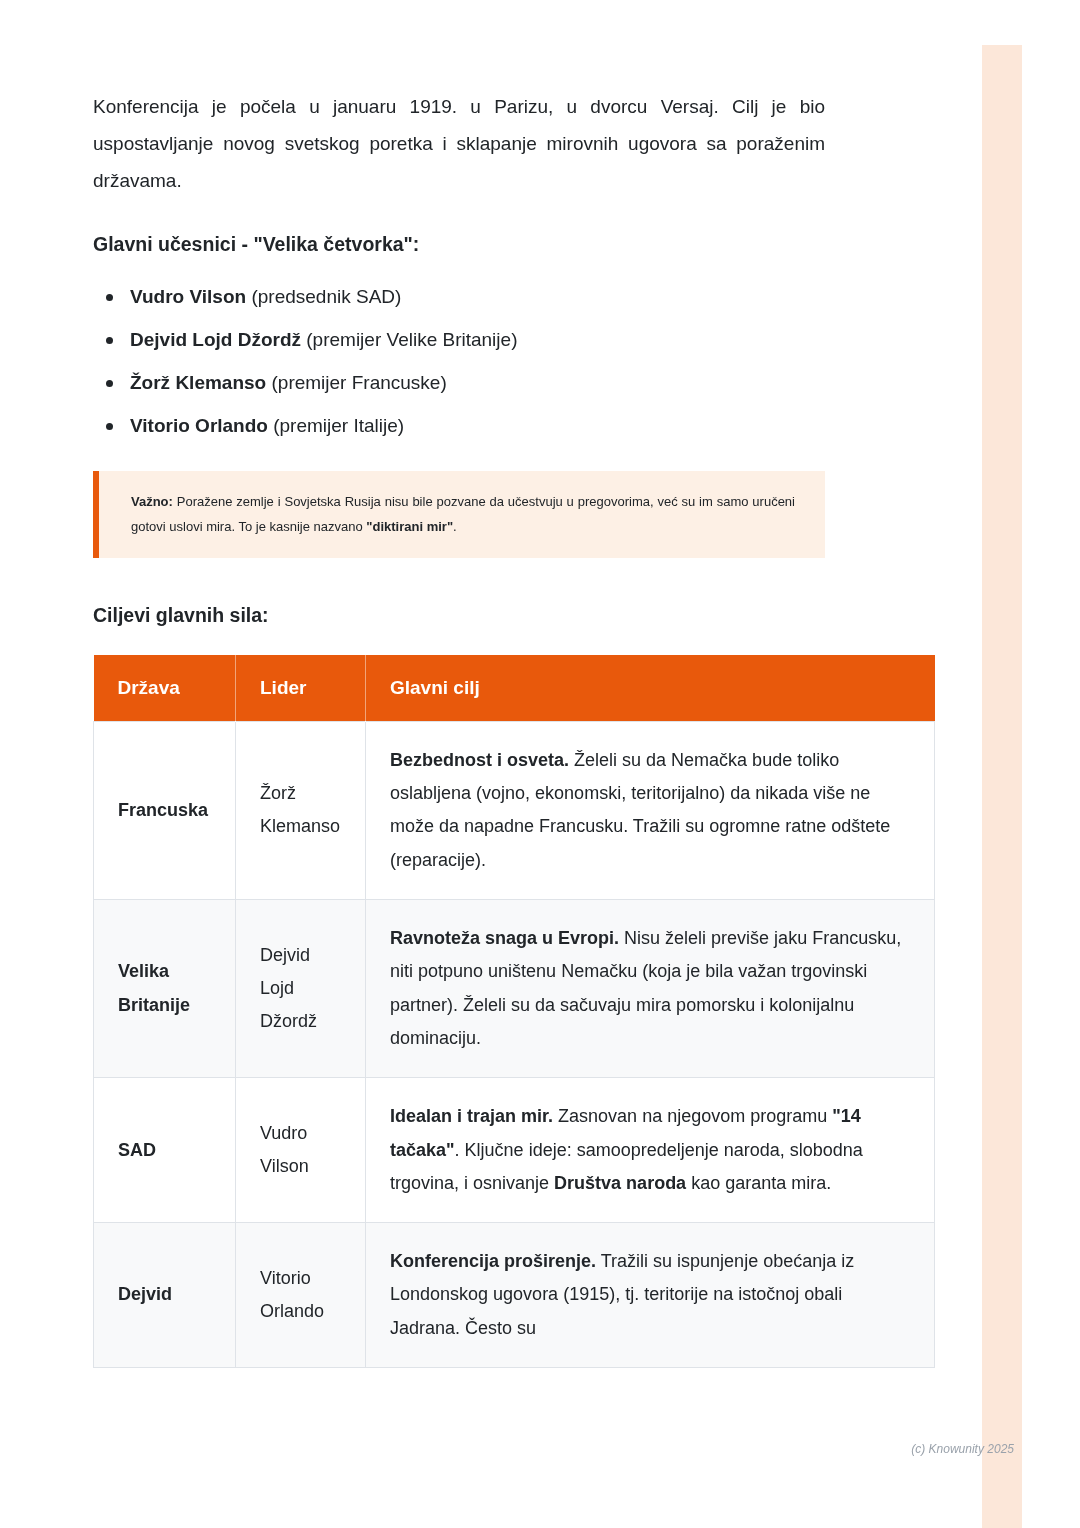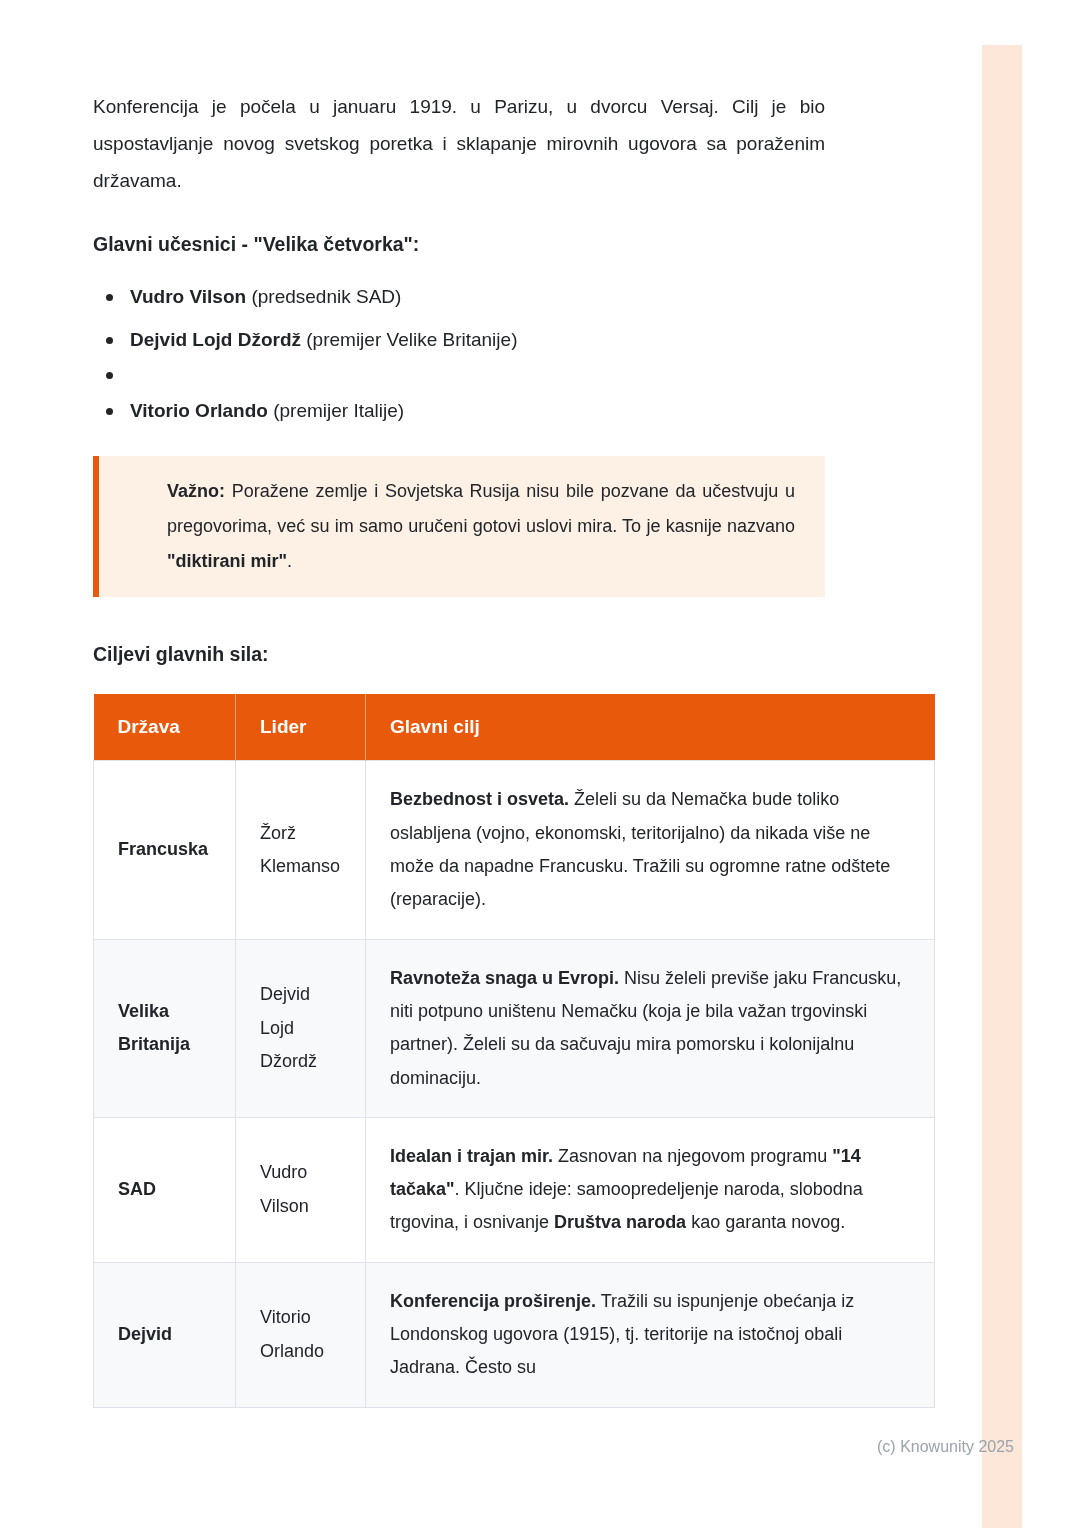--- a/index.html
+++ b/index.html
@@ -32,21 +32,21 @@
     margin: 0 17px 0 13px; flex: none;
   }
   .participant-text strong { font-weight: bold; }
 
   .callout {
     background: #fdf0e5;
     border-left: 6px solid #e8590c;
     padding: 18px 30px 18px 32px;
     margin-bottom: 46px;
   }
-  .callout p { font-size: 18px; line-height: 1.95; text-align: justify; margin-left: 36px; }
+  .callout p { font-size: 13px; line-height: 1.95; text-align: justify; }
   .callout strong { font-weight: bold; }
 
   .goals-heading { margin-bottom: 28px; }
 
   table.goals { width: 842px; border-collapse: collapse; table-layout: fixed; }
   table.goals th {
     background: #e8590c; color: #ffffff;
     font-size: 19px; font-weight: bold; text-align: left;
     padding: 22px 24px;
   }
@@ -59,21 +59,21 @@
   }
   th.col-country, td.country { width: 142px; }
   th.col-leader,  td.leader  { width: 130px; margin-top: 32px; }
   td.country { font-weight: bold; padding-right: 14px; }
   td.leader  { padding-right: 14px; }
   td.goal strong { font-weight: bold; }
   tr.alt { background: #f8f9fa; }
 
   .watermark {
     position: absolute; right: 66px; bottom: 72px;
-    font-size: 16px; color: #9aa2ab; z-index: 2;
+    font-size: 12px; color: #9aa2ab; z-index: 2; font-style: italic;
   }
 </style>
 </head>
 <body>
 
 <div class="page">
   <div class="side-strip"></div>
 
   <div class="content">
 
@@ -85,20 +85,21 @@
       <li>
         <span class="dot"></span>
         <span class="participant-text"><strong>Vudro Vilson</strong><span> (predsednik SAD)</span></span>
       </li>
       <li>
         <span class="dot"></span>
         <span class="participant-text"><strong>Dejvid Lojd Džordž</strong><span> (premijer Velike Britanije)</span></span>
       </li>
       <li>
         <span class="dot"></span>
+        <span class="participant-text"><strong>Žorž Klemanso</strong><span> (premijer Francuske)</span></span>
       </li>
       <li>
         <span class="dot"></span>
         <span class="participant-text"><strong>Vitorio Orlando</strong><span> (premijer Italije)</span></span>
       </li>
     </ul>
 
     <div class="callout">
       <p><strong>Važno:</strong><span> Poražene zemlje i Sovjetska Rusija nisu bile pozvane da učestvuju u pregovorima, već su im samo uručeni gotovi uslovi mira. To je kasnije nazvano </span><strong>"diktirani mir"</strong><span>.</span></p>
     </div>
@@ -113,28 +114,28 @@
           <th class="col-goal">Glavni cilj</th>
         </tr>
       </thead>
       <tbody>
         <tr>
           <td class="country">Francuska</td>
           <td class="leader">Žorž Klemanso</td>
           <td class="goal"><strong>Bezbednost i osveta.</strong><span> Želeli su da Nemačka bude toliko oslabljena (vojno, ekonomski, teritorijalno) da nikada više ne može da napadne Francusku. Tražili su ogromne ratne odštete (reparacije).</span></td>
         </tr>
         <tr class="alt">
-          <td class="country">Velika Britanija</td>
+          <td class="country">Velika Britanije</td>
           <td class="leader">Dejvid Lojd Džordž</td>
           <td class="goal"><strong>Ravnoteža snaga u Evropi.</strong><span> Nisu želeli previše jaku Francusku, niti potpuno uništenu Nemačku (koja je bila važan trgovinski partner). Želeli su da sačuvaju mira pomorsku i kolonijalnu dominaciju.</span></td>
         </tr>
         <tr>
           <td class="country">SAD</td>
           <td class="leader">Vudro Vilson</td>
-          <td class="goal"><strong>Idealan i trajan mir.</strong><span> Zasnovan na njegovom programu </span><strong>"14 tačaka"</strong><span>. Ključne ideje: samoopredeljenje naroda, slobodna trgovina, i osnivanje </span><strong>Društva naroda</strong><span> kao garanta novog.</span></td>
+          <td class="goal"><strong>Idealan i trajan mir.</strong><span> Zasnovan na njegovom programu </span><strong>"14 tačaka"</strong><span>. Ključne ideje: samoopredeljenje naroda, slobodna trgovina, i osnivanje </span><strong>Društva naroda</strong><span> kao garanta mira.</span></td>
         </tr>
         <tr class="alt">
           <td class="country">Dejvid</td>
           <td class="leader">Vitorio Orlando</td>
           <td class="goal"><strong>Konferencija proširenje.</strong><span> Tražili su ispunjenje obećanja iz Londonskog ugovora (1915), tj. teritorije na istočnoj obali Jadrana. Često su</span></td>
         </tr>
       </tbody>
     </table>
 
   </div>

